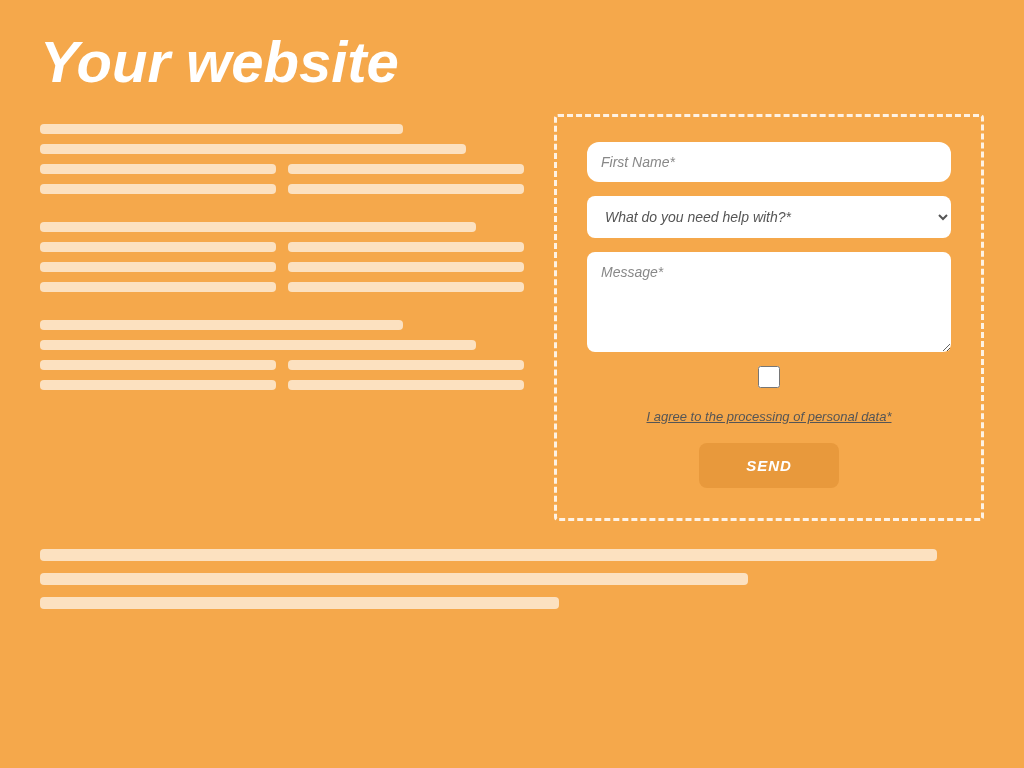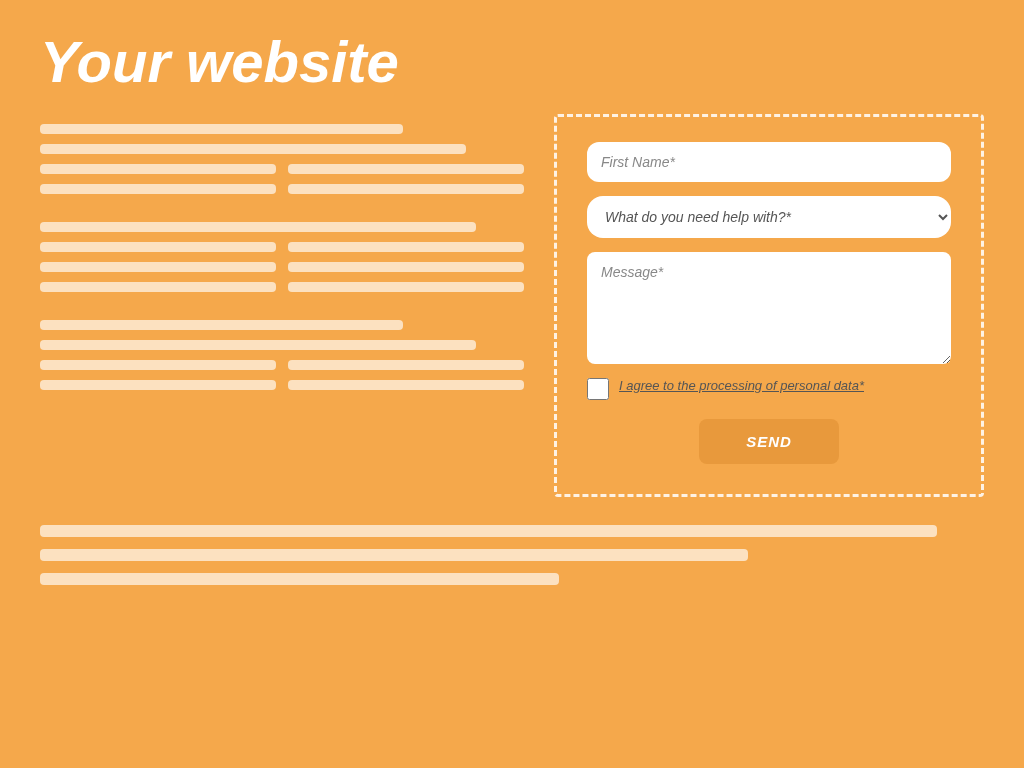--- a/index.html
+++ b/index.html
@@ -85,50 +85,52 @@
     }
 
     .form-input::placeholder {
       color: #888;
     }
 
     .form-select {
       width: 100%;
       padding: 12px 14px;
       border: none;
-      border-radius: 16px;
+      border-radius: 8px;
       background-color: #ffffff;
       font-size: 14px;
       color: #555;
       outline: none;
       appearance: auto;
       cursor: pointer;
     }
 
     .form-textarea {
       width: 100%;
       padding: 12px 14px;
       border: none;
       border-radius: 8px;
       background-color: #ffffff;
       font-size: 14px;
       color: #555;
       outline: none;
       resize: vertical;
-      height: 112px;
+      height: 100px;
       font-family: Arial, sans-serif;
     }
 
     .form-textarea::placeholder {
       color: #888;
     }
 
     .checkbox-row {
       display: flex;
-      gap: 10px;
+      align-items: center;
+      gap: 21px;
+      flex-direction: column;
     }
 
     .form-checkbox {
       width: 22px;
       height: 22px;
       border: 2px solid rgba(255,255,255,0.8);
       border-radius: 4px;
       background-color: rgba(255,255,255,0.3);
       cursor: pointer;
       flex-shrink: 0;

